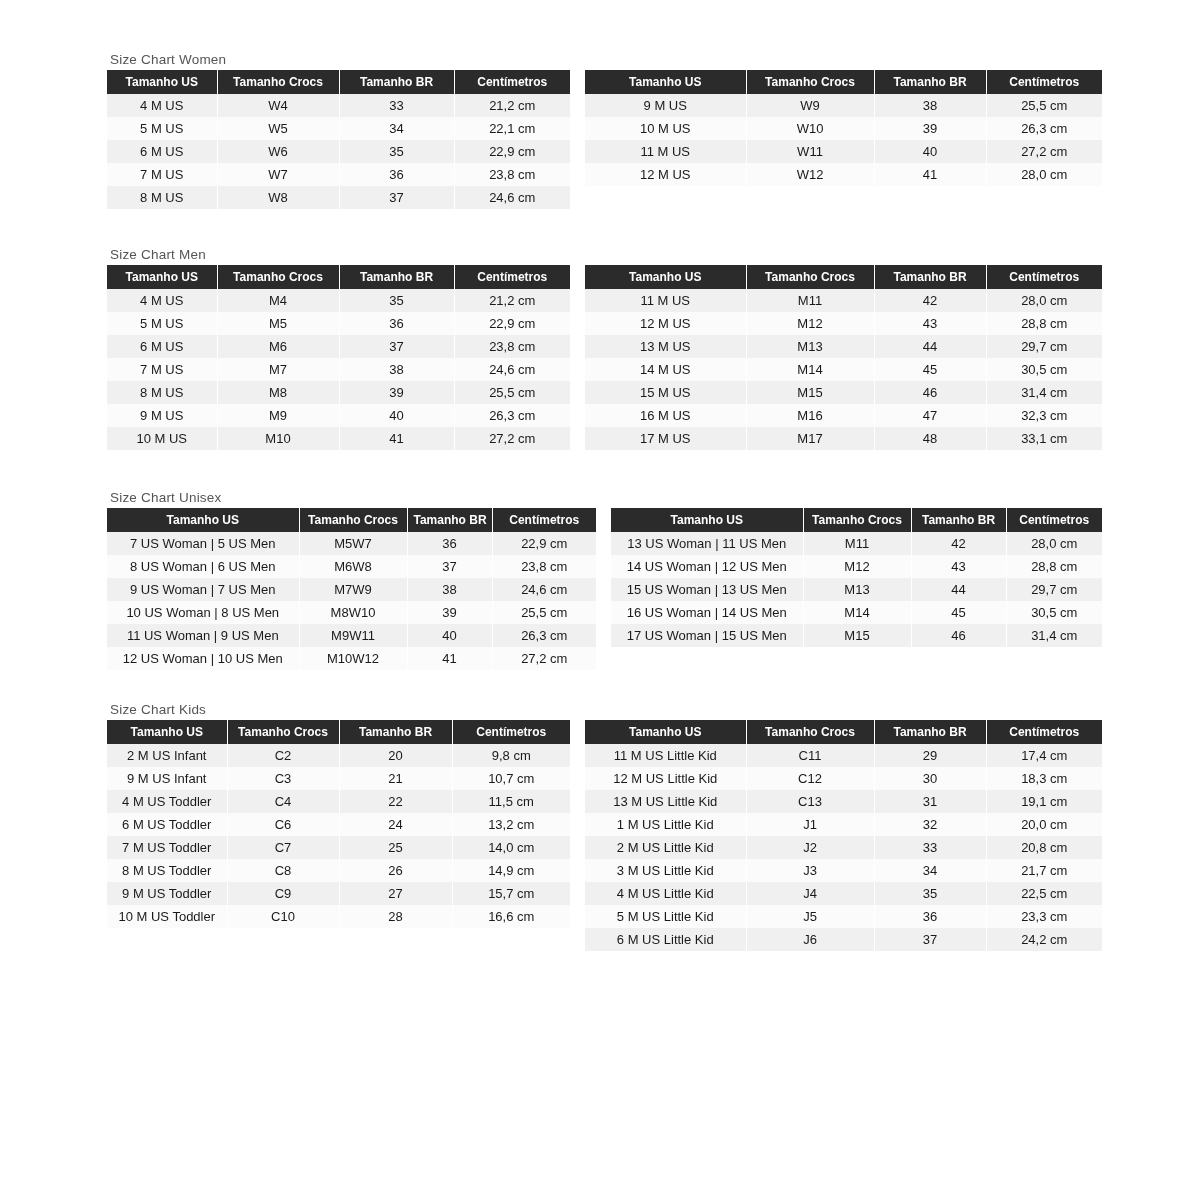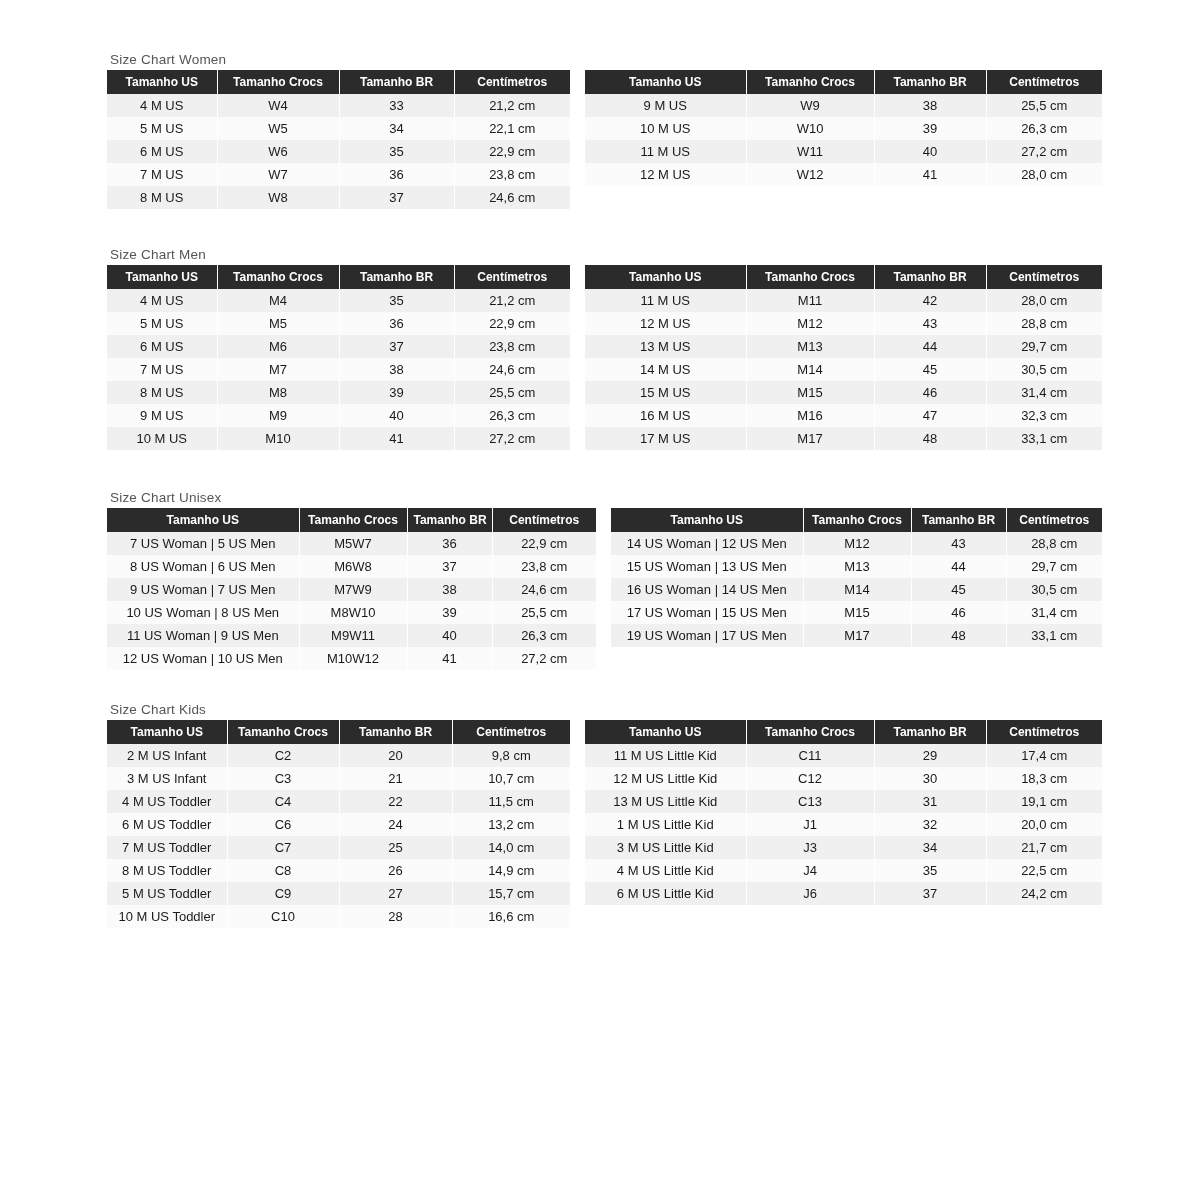--- a/index.html
+++ b/index.html
@@ -417,20 +417,26 @@
         <thead>
           <tr>
             <th>Tamanho US</th>
             <th>Tamanho Crocs</th>
             <th>Tamanho BR</th>
             <th>Centímetros</th>
           </tr>
         </thead>
         <tbody>
             <tr>
+              <td>13 US Woman | 11 US Men</td>
+              <td>M11</td>
+              <td>42</td>
+              <td>28,0 cm</td>
+            </tr>
+            <tr>
               <td>14 US Woman | 12 US Men</td>
               <td>M12</td>
               <td>43</td>
               <td>28,8 cm</td>
             </tr>
             <tr>
               <td>15 US Woman | 13 US Men</td>
               <td>M13</td>
               <td>44</td>
               <td>29,7 cm</td>
@@ -440,26 +446,20 @@
               <td>M14</td>
               <td>45</td>
               <td>30,5 cm</td>
             </tr>
             <tr>
               <td>17 US Woman | 15 US Men</td>
               <td>M15</td>
               <td>46</td>
               <td>31,4 cm</td>
             </tr>
-            <tr>
-              <td>19 US Woman | 17 US Men</td>
-              <td>M17</td>
-              <td>48</td>
-              <td>33,1 cm</td>
-            </tr>
           </tbody>
       </table>
     </div>
   </div>
 
   <div class="sp-unisex"></div>
 
   <div class="section">
     <div class="section-title">Size Chart Kids</div>
     <div class="tables-row">
@@ -479,21 +479,21 @@
           </tr>
         </thead>
         <tbody>
             <tr>
               <td>2 M US Infant</td>
               <td>C2</td>
               <td>20</td>
               <td>9,8 cm</td>
             </tr>
             <tr>
-              <td>3 M US Infant</td>
+              <td>9 M US Infant</td>
               <td>C3</td>
               <td>21</td>
               <td>10,7 cm</td>
             </tr>
             <tr>
               <td>4 M US Toddler</td>
               <td>C4</td>
               <td>22</td>
               <td>11,5 cm</td>
             </tr>
@@ -509,21 +509,21 @@
               <td>25</td>
               <td>14,0 cm</td>
             </tr>
             <tr>
               <td>8 M US Toddler</td>
               <td>C8</td>
               <td>26</td>
               <td>14,9 cm</td>
             </tr>
             <tr>
-              <td>5 M US Toddler</td>
+              <td>9 M US Toddler</td>
               <td>C9</td>
               <td>27</td>
               <td>15,7 cm</td>
             </tr>
             <tr>
               <td>10 M US Toddler</td>
               <td>C10</td>
               <td>28</td>
               <td>16,6 cm</td>
             </tr>
@@ -564,32 +564,44 @@
               <td>31</td>
               <td>19,1 cm</td>
             </tr>
             <tr>
               <td>1 M US Little Kid</td>
               <td>J1</td>
               <td>32</td>
               <td>20,0 cm</td>
             </tr>
             <tr>
+              <td>2 M US Little Kid</td>
+              <td>J2</td>
+              <td>33</td>
+              <td>20,8 cm</td>
+            </tr>
+            <tr>
               <td>3 M US Little Kid</td>
               <td>J3</td>
               <td>34</td>
               <td>21,7 cm</td>
             </tr>
             <tr>
               <td>4 M US Little Kid</td>
               <td>J4</td>
               <td>35</td>
               <td>22,5 cm</td>
             </tr>
             <tr>
+              <td>5 M US Little Kid</td>
+              <td>J5</td>
+              <td>36</td>
+              <td>23,3 cm</td>
+            </tr>
+            <tr>
               <td>6 M US Little Kid</td>
               <td>J6</td>
               <td>37</td>
               <td>24,2 cm</td>
             </tr>
           </tbody>
       </table>
     </div>
   </div>
 

